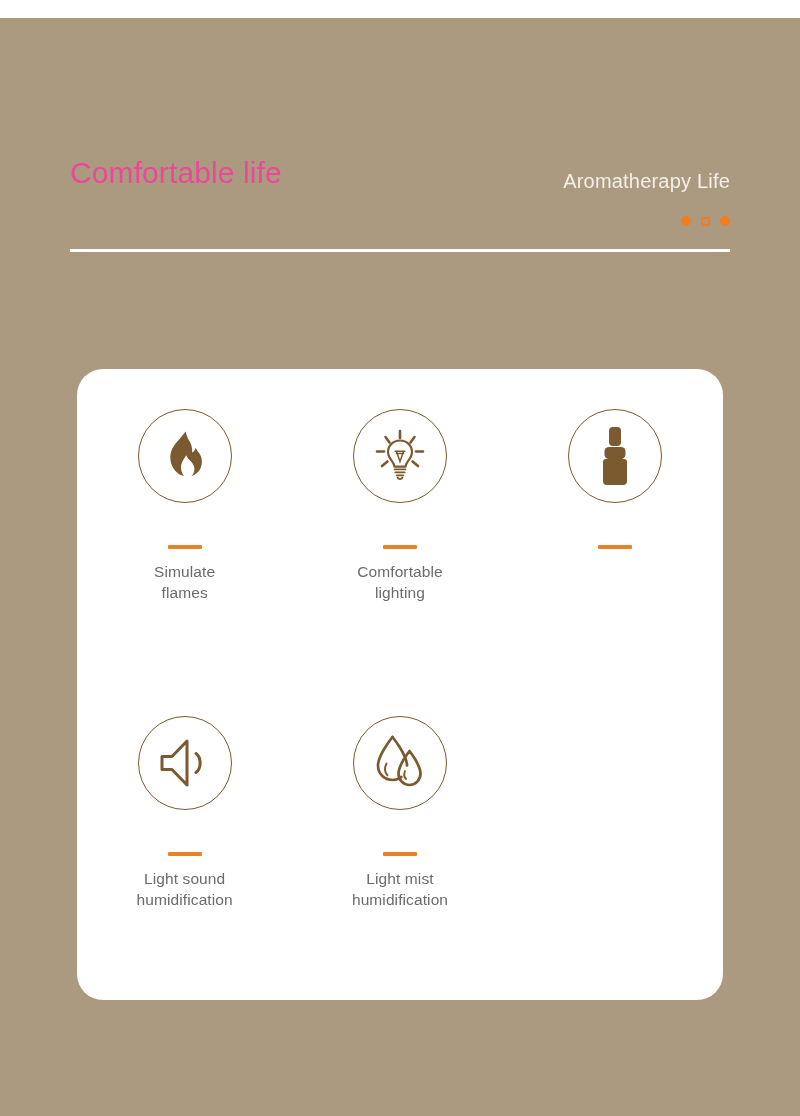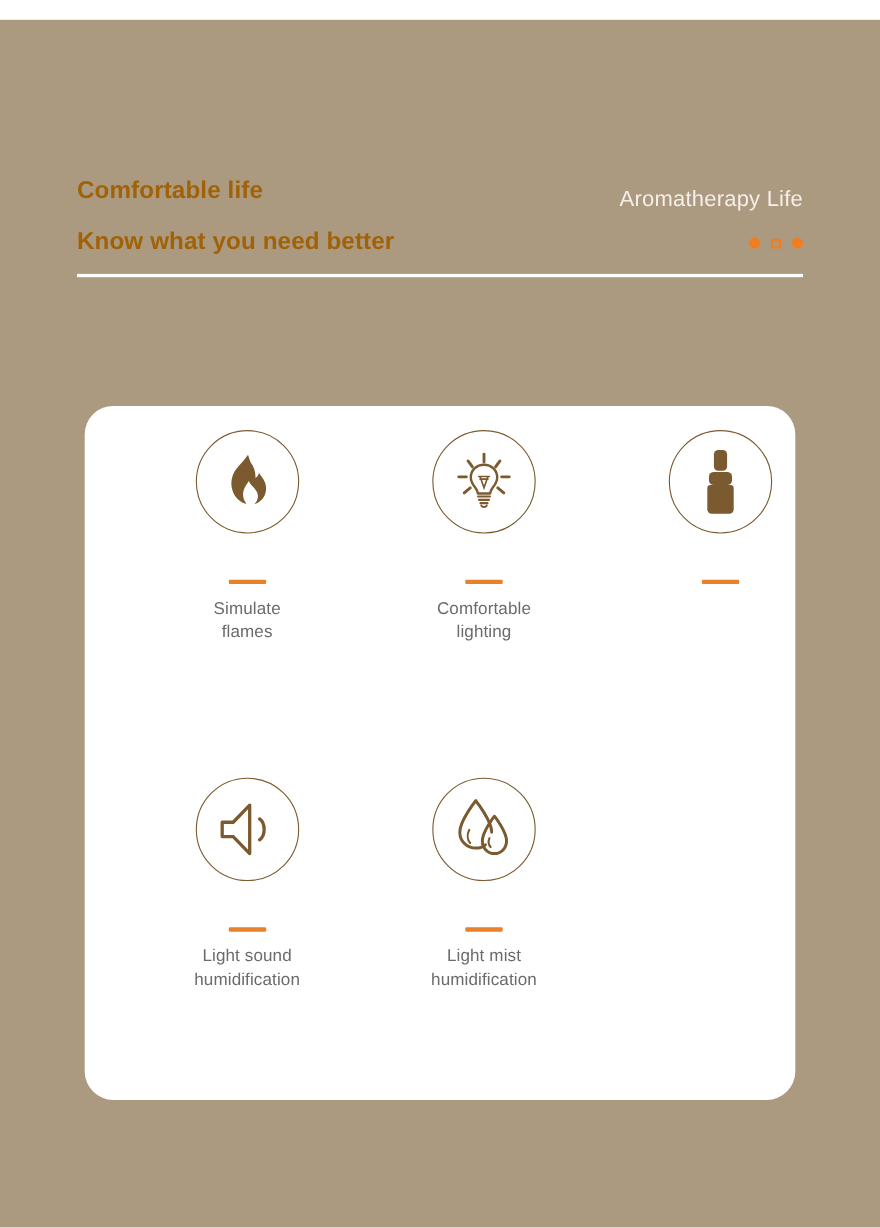--- a/index.html
+++ b/index.html
@@ -38,23 +38,23 @@
     top: 150px;
     width: 660px;
   }
 
   .headline-wrap {
     position: relative;
     width: 660px;
   }
 
   .headline {
-    color: #a16207;
-    font-size: 22px;
-    font-weight: 700;
+    color: #ec4899;
+    font-size: 30px;
+    font-weight: 400;
     letter-spacing: 0.1px;
     line-height: 46px;
     white-space: nowrap;
   }
 
   .brand-tag {
     position: absolute;
     right: 0;
     top: 20px;
     color: #f4efe8;
@@ -108,23 +108,22 @@
 
   .grid {
     position: absolute;
     left: 0;
     top: 0;
     width: 646px;
     height: 631px;
     display: grid;
     grid-template-columns: repeat(3, 1fr);
     grid-template-rows: repeat(2, 1fr);
-    padding-top: 0;
+    padding-top: 18px;
     box-sizing: border-box;
-    margin-left: 40px;
   }
 
   .feature {
     display: flex;
     flex-direction: column;
     align-items: center;
     justify-content: flex-start;
     padding-top: 22px;
   }
 
@@ -164,21 +163,20 @@
 </head>
 <body>
 
 <div class="page">
 
   <div class="bg-panel"></div>
 
   <div class="header">
     <div class="headline-wrap">
       <div class="headline">Comfortable life</div>
-      <div class="headline">Know what you need better</div>
 
       <div class="brand-tag">Aromatherapy Life</div>
 
       <div class="dots">
         <span class="dot"></span>
         <span class="dot hollow"></span>
         <span class="dot"></span>
       </div>
     </div>
   </div>

